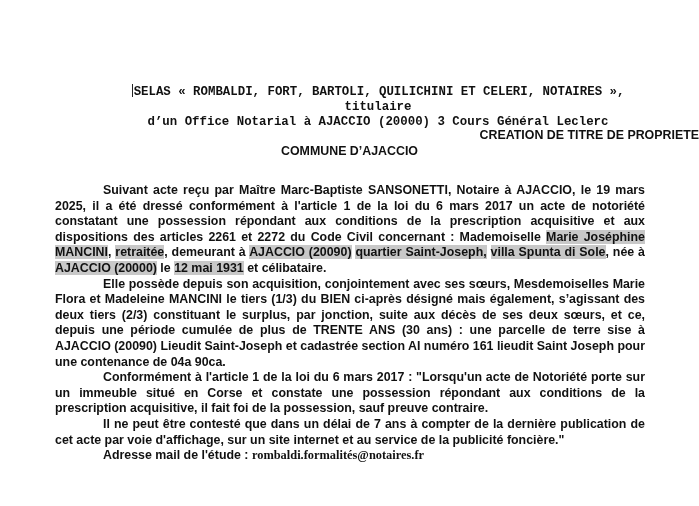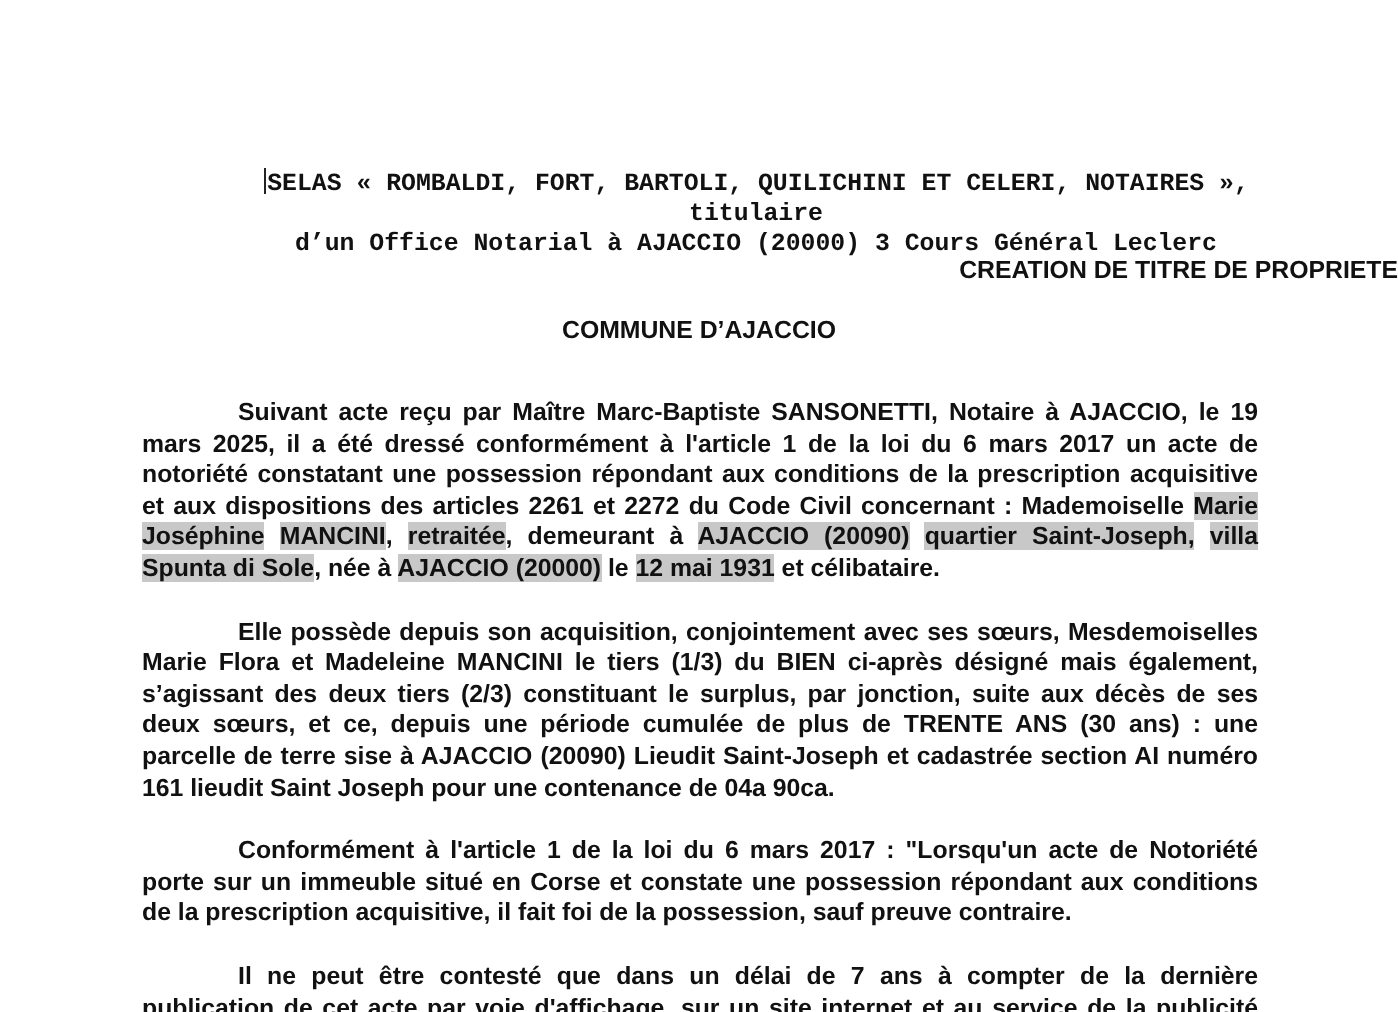--- a/index.html
+++ b/index.html
@@ -3,25 +3,25 @@
 <meta charset="utf-8">
 <style>
   html, body { margin:0; padding:0; background:#ffffff; }
   body { width:699px; height:506px; position:relative; overflow:hidden;
          font-family:"Liberation Sans", sans-serif; color:#111; }
   .hdr { position:absolute; left:108px; top:84px; width:540px;
          font-size:12.4px; font-weight:bold; text-align:center; line-height:15px;font-family:Liberation Mono, monospace; }
   .hdr .cursor { display:inline-block; width:1px; height:13px; background:#222; vertical-align:-2px; margin-right:1px; }
   .title1 { position:absolute; left:0; width:699px; top:128px; text-align:right;
             font-size:12.4px; font-weight:bold; }
-  .title2 { position:absolute; left:0; width:699px; top:158px; text-align:center;
+  .title2 { position:absolute; left:0; width:699px; top:144px; text-align:center;
             font-size:12.4px; font-weight:bold; }
   .body { position:absolute; left:55px; top:183px; width:590px;
           font-size:12.4px; font-weight:bold; line-height:15.6px; text-align:justify; }
-  .body p { margin:16px; text-indent:48px; }
+  .body p { margin:0; text-indent:48px; }
   .hl { background:#c8c8c8; }
   .mail { font-family:"Liberation Serif", serif; font-weight:bold; font-size:12.4px; }
 </style>
 </head>
 <body>
 
 <div class="hdr">
   <span class="cursor"></span><span>SELAS « ROMBALDI, FORT, BARTOLI, QUILICHINI ET CELERI, NOTAIRES », titulaire</span><br>
   <span>d’un Office Notarial à AJACCIO (20000) 3 Cours Général Leclerc</span>
 </div>

